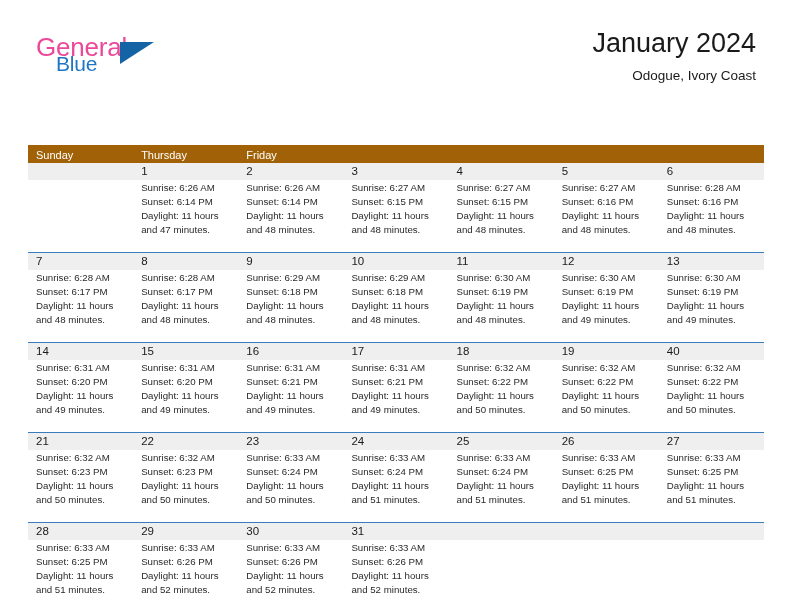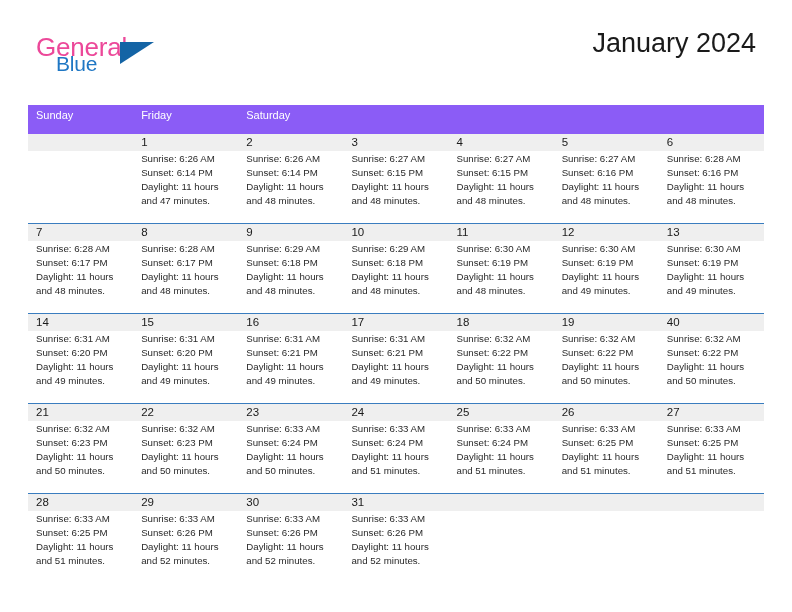--- a/index.html
+++ b/index.html
@@ -89,22 +89,23 @@
   .calendar {
     position: absolute;
     left: 28px;
     top: 105px;
     width: 736px;
   }
 
   .dow-row {
     display: flex;
     width: 100%;
-    background: #8b5cf6;
-    height: 29px;
+    background: #a16207;
+    height: 18px;
+    margin-top: 40px;
   }
   .dow-cell {
     width: 105.14px;
     flex: 0 0 105.14px;
     color: #ffffff;
     font-size: 11px;
     line-height: 21px;
     padding-left: 8px;
     white-space: nowrap;
     overflow: hidden;
@@ -150,30 +151,31 @@
   <div class="header">
 
     <div class="brand">
       <span class="brand-general">General</span>
       <span class="brand-flag"></span>
       <span class="brand-blue">Blue</span>
     </div>
 
     <div class="title-block">
       <div class="cal-title">January 2024</div>
+      <div class="cal-subtitle">Odogue, Ivory Coast</div>
     </div>
 
   </div>
 
   <div class="calendar">
 
     <div class="dow-row">
       <div class="dow-cell">Sunday</div>
+      <div class="dow-cell">Thursday</div>
       <div class="dow-cell">Friday</div>
-      <div class="dow-cell">Saturday</div>
     </div>
 
     <div id="weeks-container">
         <div class="week-row">
           <div class="day-cell empty">
             <div class="day-num-band"></div>
             <div class="day-body">
               <div></div>
               <div></div>
               <div></div>

